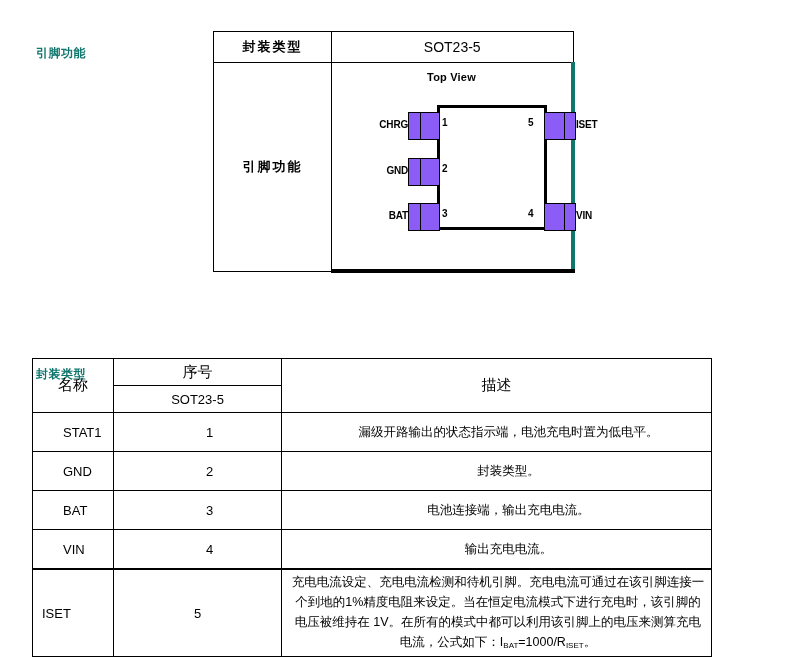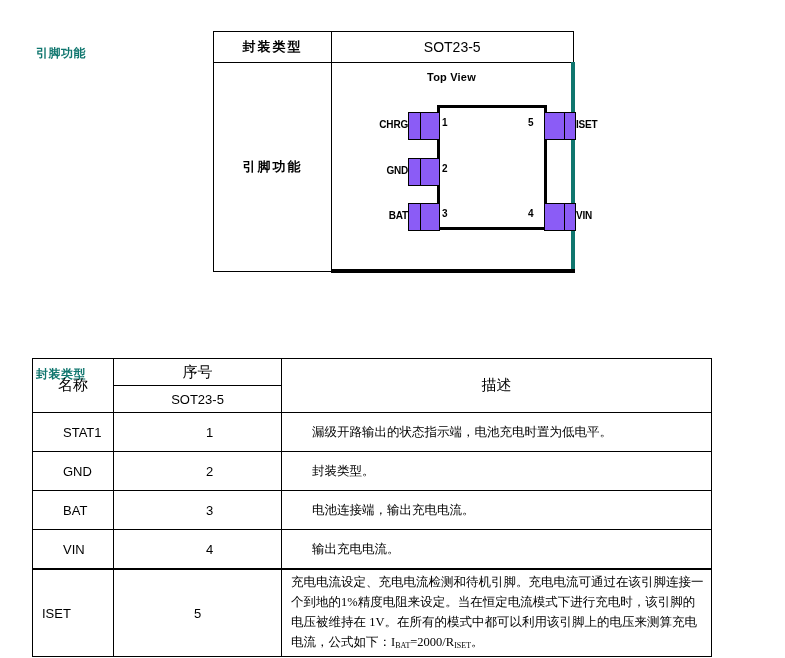--- a/index.html
+++ b/index.html
@@ -169,24 +169,23 @@
   #pin-desc-table .name-cell {
     text-align: left;
     padding-left: 9px;
     font-size: 13px;
   }
   #pin-desc-table .num-cell {
     text-align: center;
     font-size: 13px;
   }
   #pin-desc-table .desc-cell {
-    text-align: left;
+    text-align: center;
     padding-left: 9px;
     line-height: 20px;
-    font-family: Liberation Serif, serif;
   }
   #pin-desc-table .row-std td { height: 34px; padding-left: 30px; }
   #pin-desc-table .row-hdr-top td { height: 22px; }
   #pin-desc-table .row-hdr-sub td { height: 22px; }
   #pin-desc-table .row-last td {
     height: 74px;
     border-top: 2px solid #000;
     vertical-align: middle;
   }
   #pin-desc-table .pkg-sub {
@@ -273,16 +272,16 @@
     <td class="desc-cell">电池连接端，输出充电电流。</td>
   </tr>
   <tr class="row-std">
     <td class="name-cell">VIN</td>
     <td class="num-cell">4</td>
     <td class="desc-cell">输出充电电流。</td>
   </tr>
   <tr class="row-last">
     <td class="name-cell">ISET</td>
     <td class="num-cell">5</td>
-    <td class="desc-cell"><span>充电电流设定、充电电流检测和待机引脚。充电电流可通过在该引脚连接一个到地的1%精度电阻来设定。当在恒定电流模式下进行充电时，该引脚的电压被维持在 1V。在所有的模式中都可以利用该引脚上的电压来测算充电电流，公式如下：I</span><sub>BAT</sub><span>=2000/R</span><sub>ISET</sub><span>。</span></td>
+    <td class="desc-cell"><span>充电电流设定、充电电流检测和待机引脚。充电电流可通过在该引脚连接一个到地的1%精度电阻来设定。当在恒定电流模式下进行充电时，该引脚的电压被维持在 1V。在所有的模式中都可以利用该引脚上的电压来测算充电电流，公式如下：I</span><sub>BAT</sub><span>=1000/R</span><sub>ISET</sub><span>。</span></td>
   </tr>
 </tbody>
   </table>
 
 </body></html>

